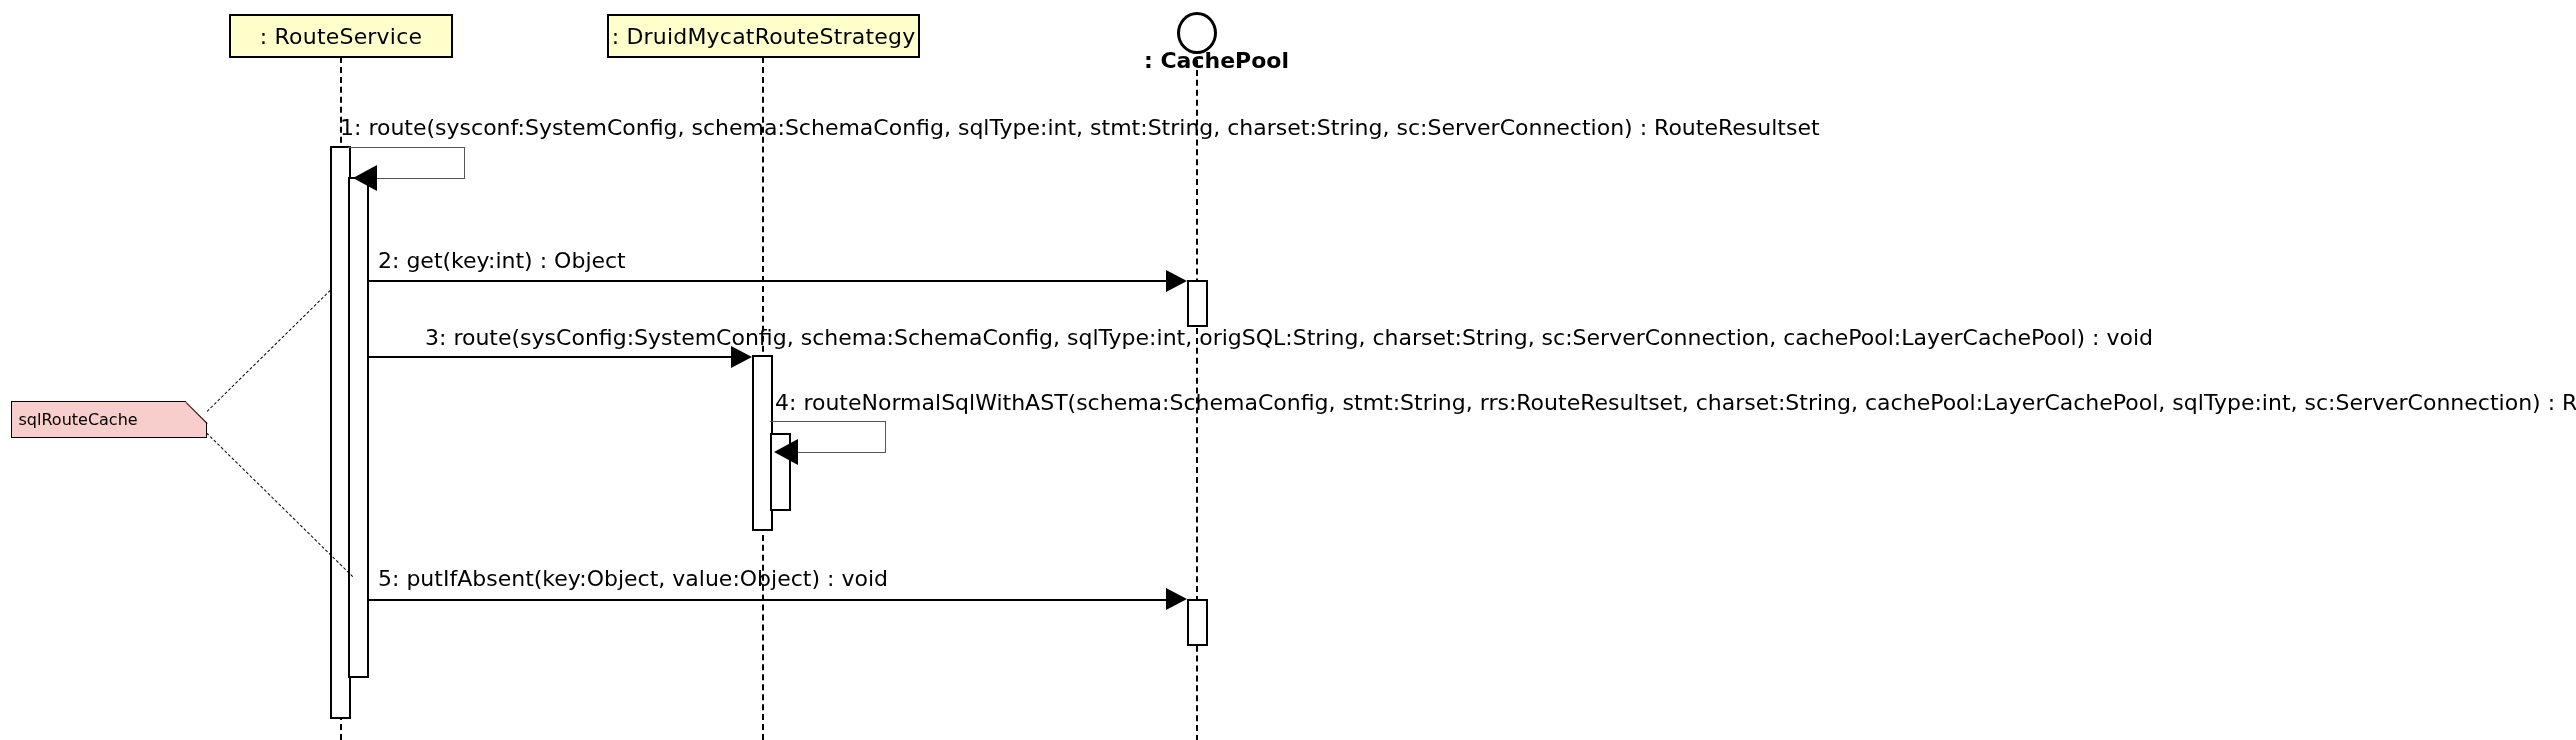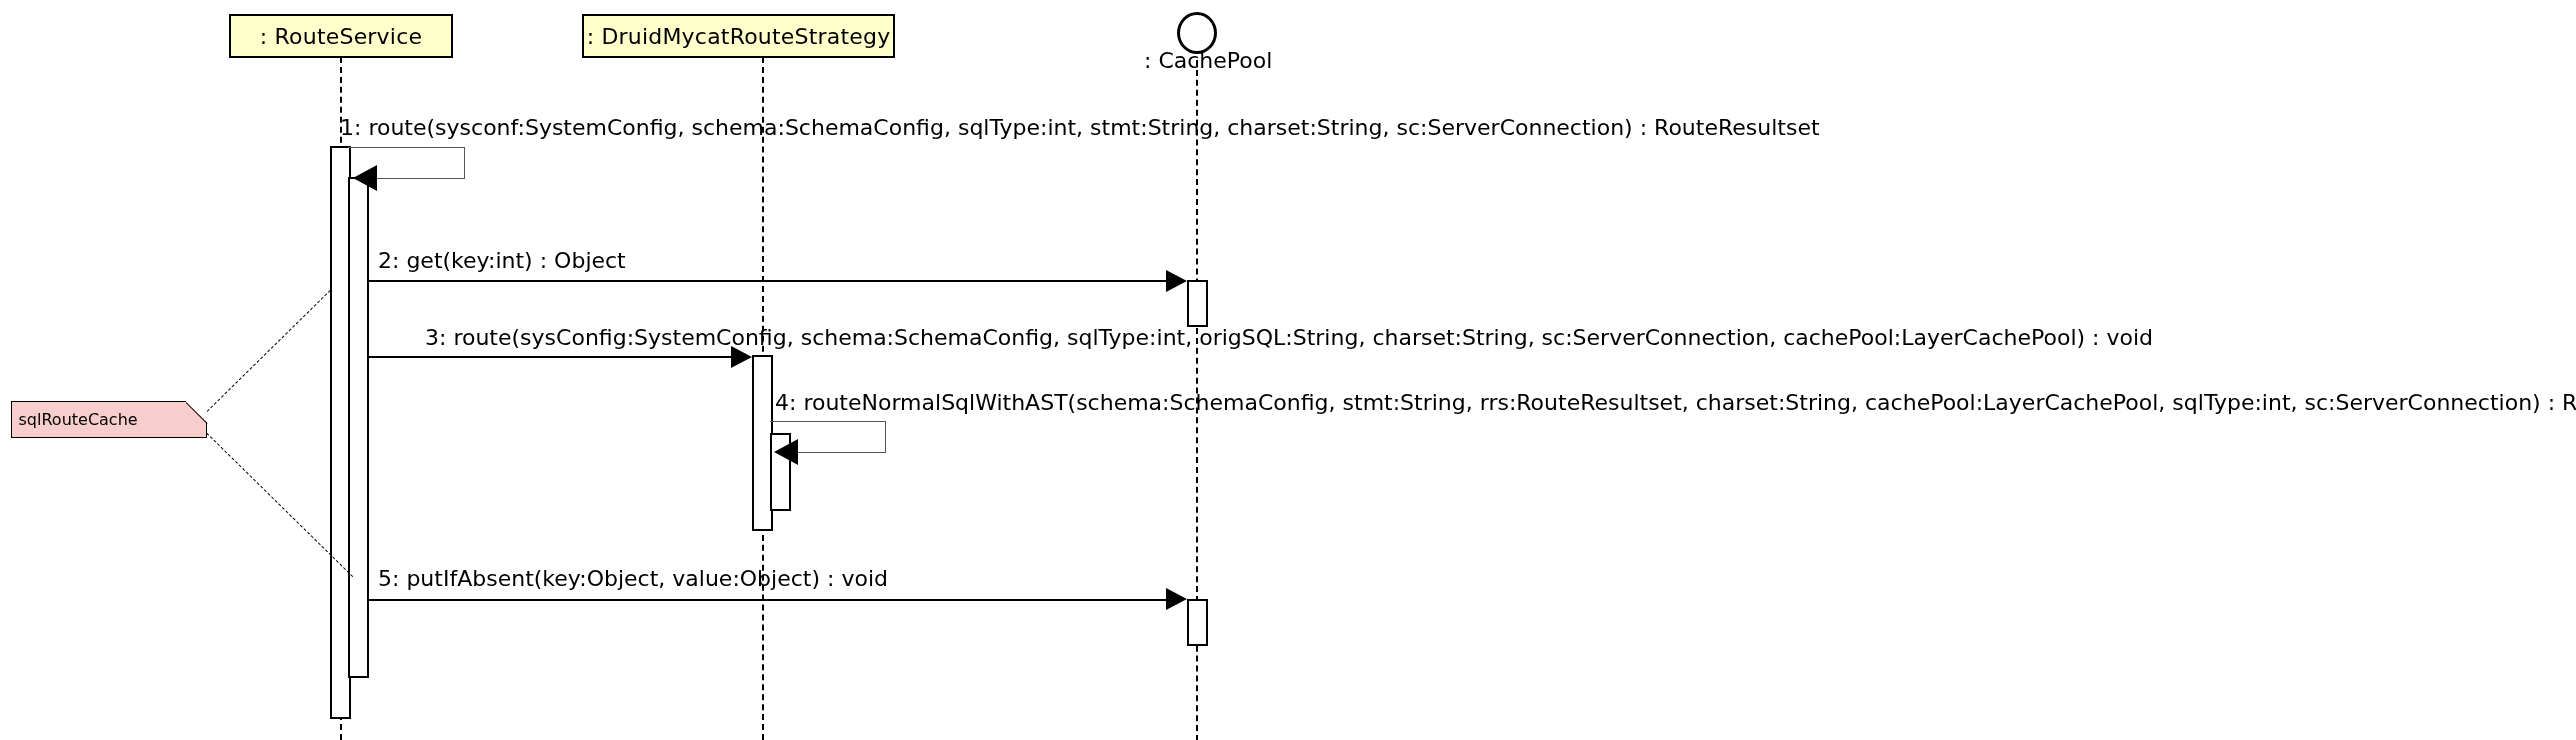--- a/index.html
+++ b/index.html
@@ -40,20 +40,21 @@
     box-sizing: border-box;
     border: 3.5px solid #000000;
     border-radius: 50%;
     background: #ffffff;
   }
   .actor-label {
     position: absolute;
     font-size: 22px;
     color: #000000;
     white-space: nowrap;
+    font-weight: bold;
   }
   
   .lifeline {
     position: absolute;
     width: 0;
     border-left: 2.6px dashed #000000;
   }
   
   .activation {
     position: absolute;
@@ -136,21 +137,21 @@
   <div class="lifeline" style="left:340px; top:57px; height:683px;"></div>
 
   <div class="lifeline" style="left:762px; top:57px; height:683px;"></div>
 
   <div class="lifeline" style="left:1196px; top:60px; height:681px;"></div>
 
   <div class="participant" style="left:229px; top:14px; width:224px; height:44px;">
     <span>: RouteService</span>
   </div>
 
-  <div class="participant" style="left:582px; top:14px; width:313px; height:44px;">
+  <div class="participant" style="left:607px; top:14px; width:313px; height:44px;">
     <span>: DruidMycatRouteStrategy</span>
   </div>
 
   <div class="actor-head" style="left:1177px; top:12.3px; width:40px; height:42px;"></div>
   <div class="actor-label" style="left:1144px; top:48px;">: CachePool</div>
 
   <div class="activation" style="left:330px; top:146px; width:21px; height:573px;"></div>
 
   <div class="activation" style="left:348px; top:177px; width:21px; height:501px;"></div>
 

